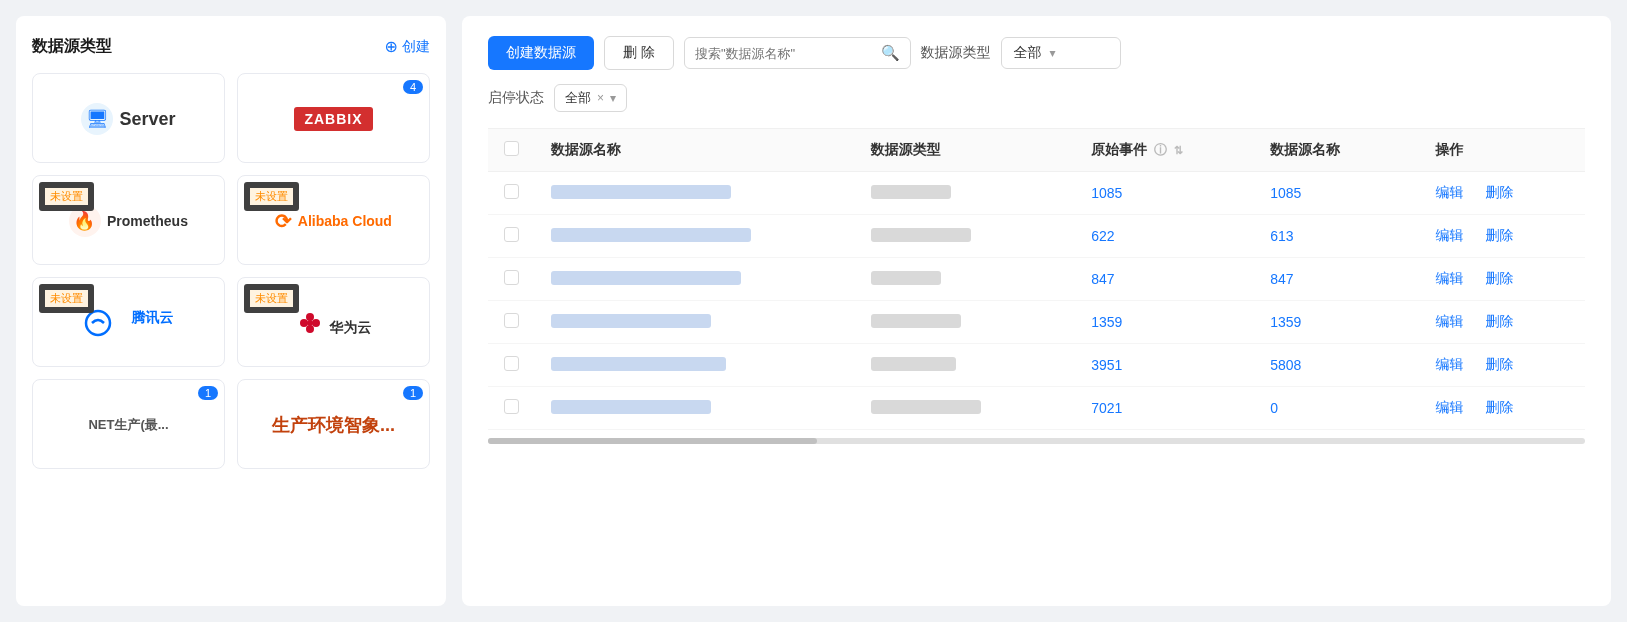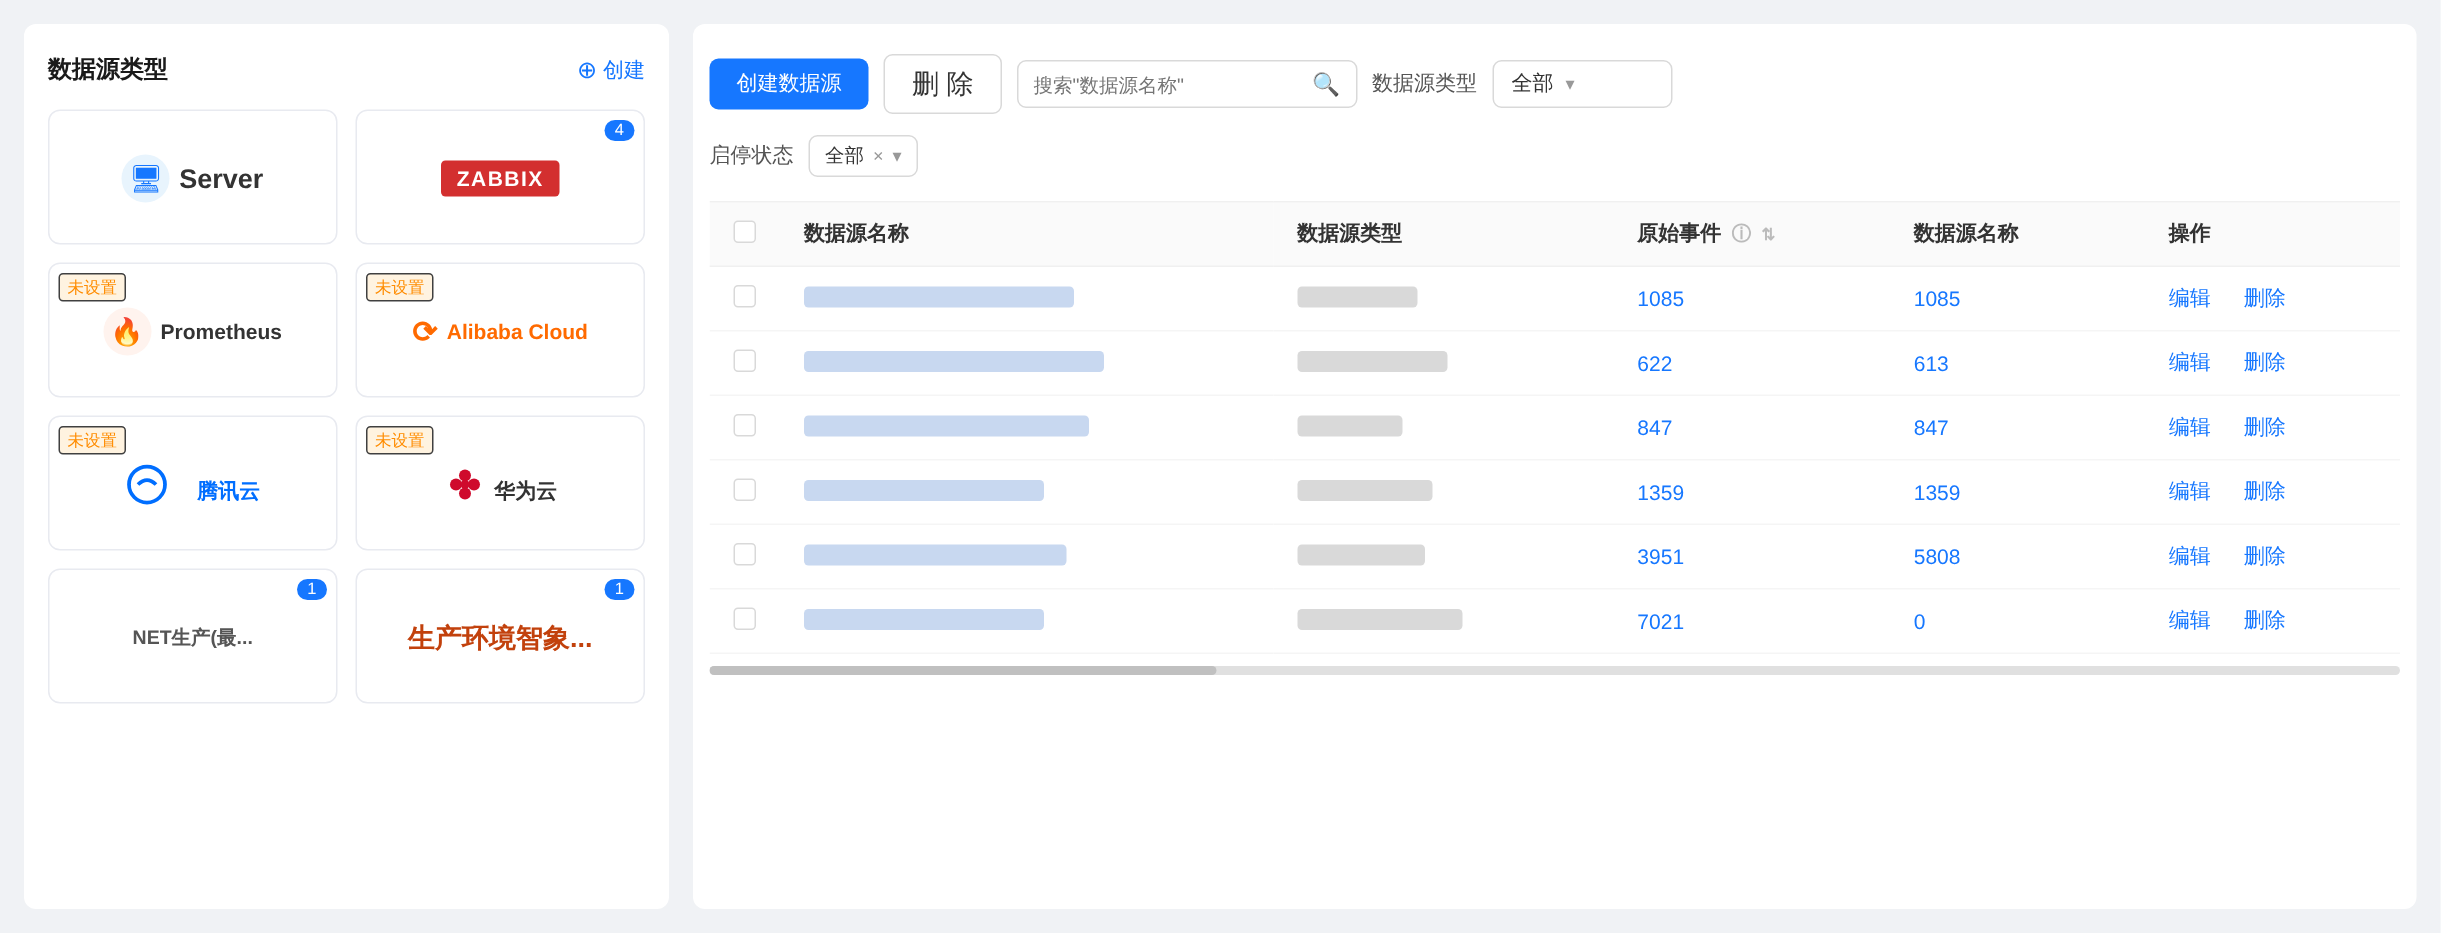--- a/index.html
+++ b/index.html
@@ -75,21 +75,21 @@
     }
     .badge-unset {
       position: absolute;
       top: 6px;
       left: 6px;
       background: #fff3e0;
       color: #ff8c00;
       font-size: 11px;
       border-radius: 3px;
       padding: 1px 5px;
-      border: 1px solid #404040;
+      border: 6px solid #404040;
     }
     .card-logo {
       height: 36px;
       display: flex;
       align-items: center;
       justify-content: center;
     }
     
     .zabbix-logo {
       background: #d32f2f;
@@ -99,21 +99,21 @@
       padding: 4px 10px;
       border-radius: 3px;
       letter-spacing: 1px;
     }
 
     
     .right-panel {
       flex: 1;
       background: #fff;
       border-radius: 8px;
-      padding: 20px 11px 0;
+      padding: 20px 26px 0;
       overflow: hidden;
     }
     .toolbar {
       display: flex;
       align-items: center;
       gap: 10px;
       margin-bottom: 14px;
       flex-wrap: nowrap;
     }
     .btn-primary {
@@ -125,21 +125,21 @@
       font-size: 14px;
       cursor: pointer;
       white-space: nowrap;
     }
     .btn-default {
       background: #fff;
       color: #333;
       border: 1px solid #d9d9d9;
       border-radius: 6px;
       padding: 7px 18px;
-      font-size: 18px;
+      font-size: 14px;
       cursor: pointer;
       white-space: nowrap;
     }
     .search-box {
       display: flex;
       align-items: center;
       border: 1px solid #d9d9d9;
       border-radius: 6px;
       padding: 6px 10px;
       gap: 6px;
@@ -313,21 +313,21 @@
           <span style="display:flex;align-items:center;gap:6px;color:#ff6a00;font-weight:700;font-size:14px;">
             <span style="font-size:20px;font-weight:900;">⟳</span>
             <span>Alibaba Cloud</span>
           </span>
         </div>
       </div>
 
       <div class="card">
         <span class="badge-unset">未设置</span>
         <div class="card-logo">
-          <span style="display:flex;align-items:flex-end;gap:20px;color:#006eff;font-size:14px;font-weight:600;">
+          <span style="display:flex;align-items:flex-start;gap:20px;color:#006eff;font-size:14px;font-weight:600;">
             <svg width="28" height="28" viewBox="0 0 28 28">
               <ellipse cx="14" cy="14" rx="12" ry="12" fill="none" stroke="#006eff" stroke-width="2.5"></ellipse>
               <path d="M8 14 Q14 8 20 14" stroke="#006eff" stroke-width="2.5" fill="none"></path>
             </svg>
             <span>腾讯云</span>
           </span>
         </div>
       </div>
 
       <div class="card">

